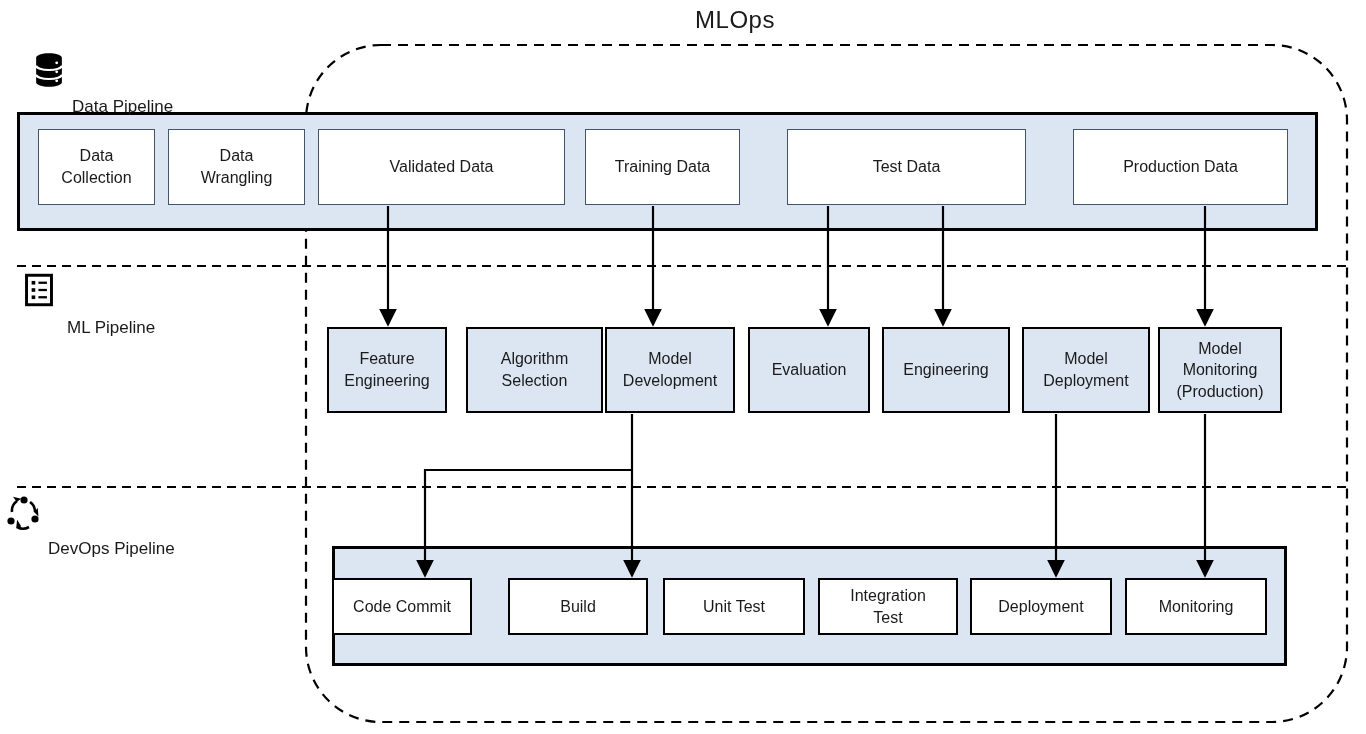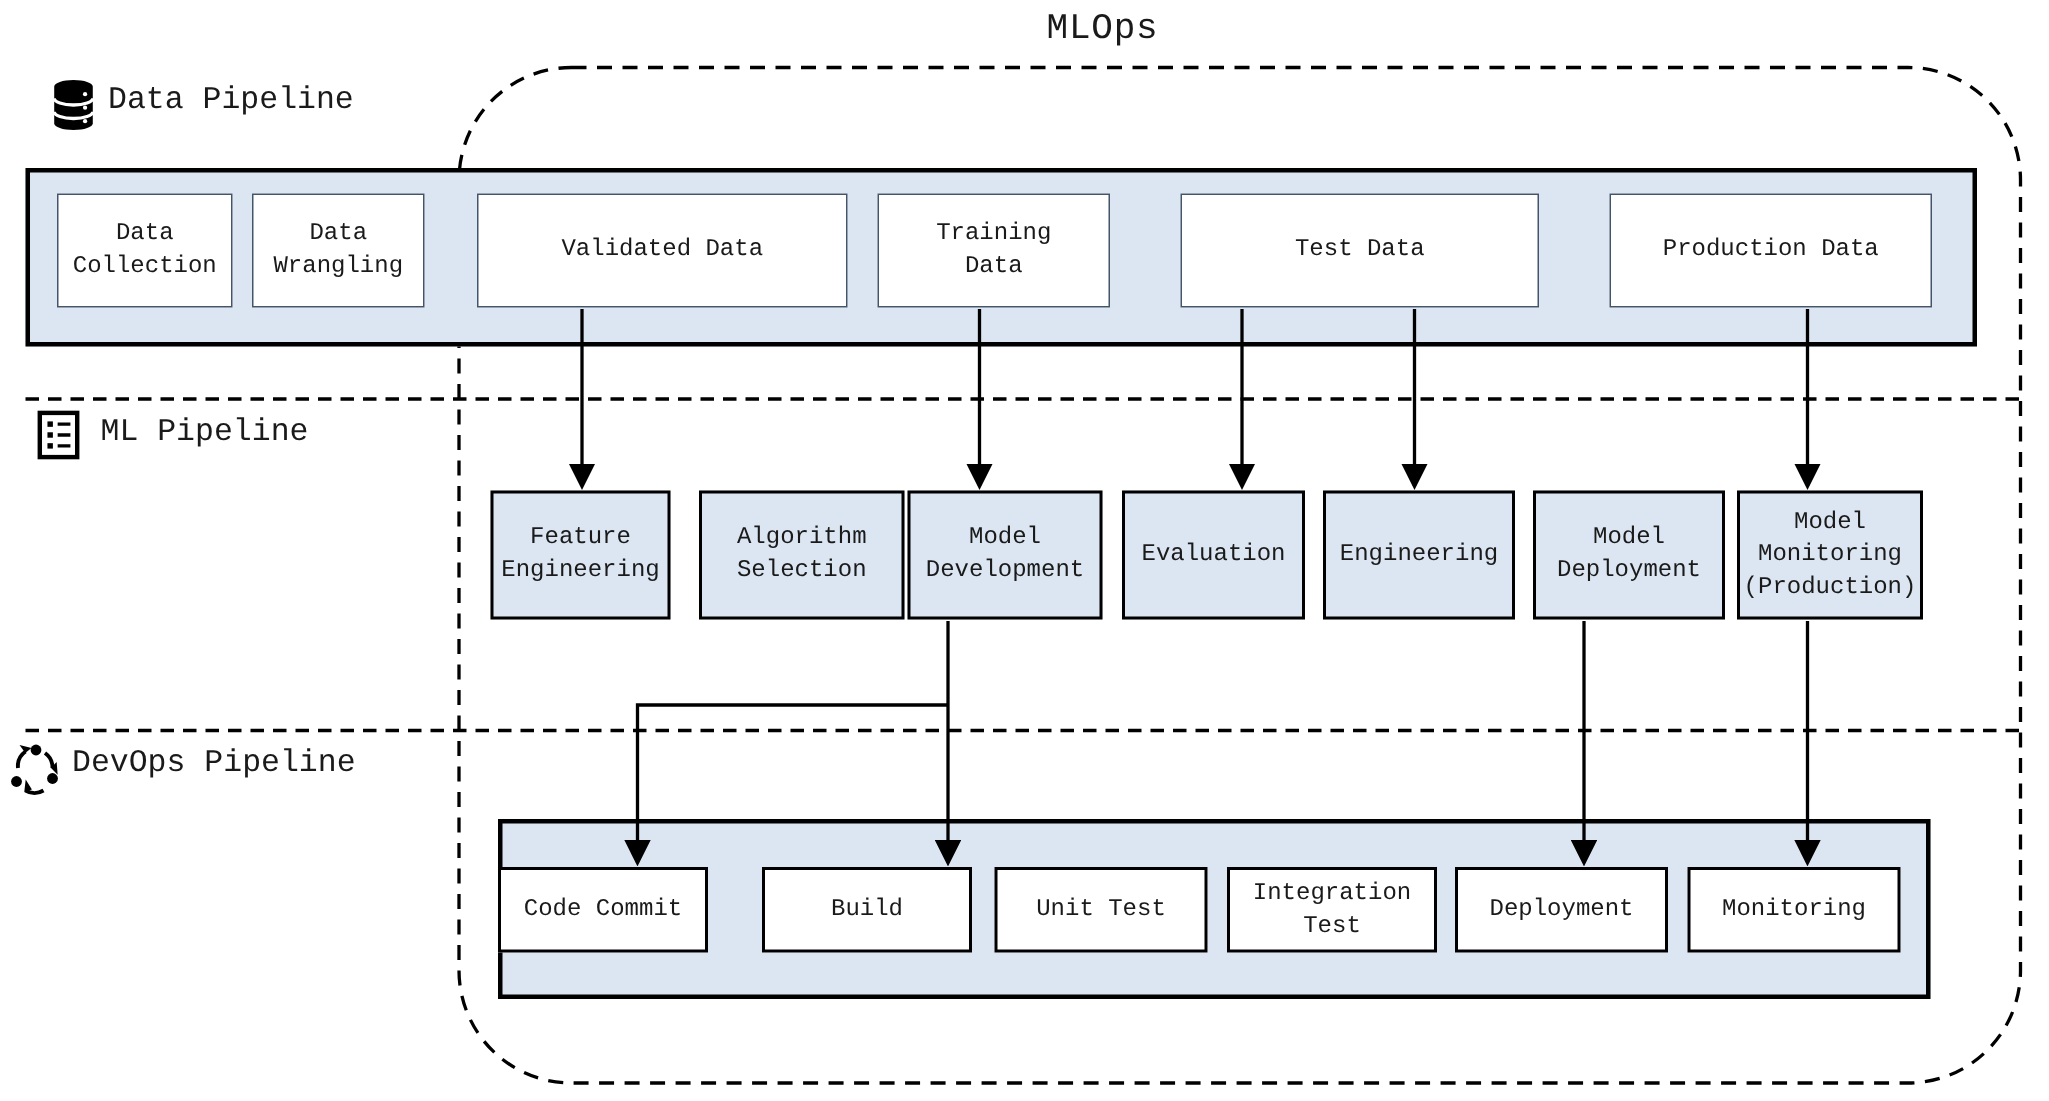--- a/index.html
+++ b/index.html
@@ -1,27 +1,27 @@
 <!DOCTYPE html>
 <html style="--background: #ffffff; --band-fill: #dce6f2; --band-border: #000000; --inner-box-border: #44546a; --line-color: #000000;"><head>
 <meta charset="utf-8">
 <style>
   html,body{margin:0;padding:0;background:#fff;}
   .canvas{
     position:relative;width:1366px;height:734px;background:var(--background,#fff);
-    font-family:Liberation Mono, monospace;color:#1a1a1a;overflow:hidden;
+    font-family:Liberation Sans, sans-serif;color:#1a1a1a;overflow:hidden;
   }
   svg.layer{position:absolute;left:0;top:0;pointer-events:none;}
   .bg-layer{z-index:0;}
   .arrow-layer{z-index:4;}
   .title{
     position:absolute;left:610px;top:6px;width:250px;text-align:center;
     font-size:24px;z-index:2;letter-spacing:.5px;
   }
-  .section-label{position:absolute;z-index:2;font-size:21px;white-space:nowrap;}
+  .section-label{position:absolute;z-index:2;font-size:17px;white-space:nowrap;margin-top:41px;}
   .section-icon{position:absolute;z-index:2;}
   .band{
     position:absolute;z-index:1;background:var(--band-fill,#dce6f2);
     border:3px solid #000;box-sizing:border-box;
   }
   .box{
     position:absolute;z-index:2;display:flex;align-items:center;justify-content:center;
     text-align:center;box-sizing:border-box;font-size:16px;line-height:1.35;
   }
   .box-white-thin{background:#fff;border:1px solid var(--inner-box-border,#44546a);padding:0 18px;}
@@ -74,21 +74,21 @@
     <path d="M15 9 l 2.5 -2 l -4.8 -1.2 z" fill="#000" stroke="#000" stroke-width="1.4"></path>
     <path d="M28 10 A 12 12 0 0 1 33 20" fill="none" stroke="#000" stroke-width="2.6"></path>
     <path d="M33 20 l 2.2 -2.4 l 0.4 5 z" fill="#000" stroke="#000" stroke-width="1.4"></path>
     <path d="M27 35 A 12 12 0 0 1 15 35" fill="none" stroke="#000" stroke-width="2.6"></path>
     <path d="M15 35 l 3.2 -1 l -2.6 -4.2 z" fill="#000" stroke="#000" stroke-width="1.4"></path>
   </svg>
   <div class="section-label" style="left:48px;top:498px">DevOps Pipeline</div>
 
   <div class="band" style="left:17px;top:112px;width:1301px;height:119px"></div>
   <div class="box box-white-thin row-data" style="left:38px;width:117px">Data Collection</div>
-  <div class="box box-white-thin row-data" style="left:168px;width:115px">Data Wrangling</div>
+  <div class="box box-white-thin row-data" style="left:168px;width:137px">Data Wrangling</div>
   <div class="box box-white-thin row-data" style="left:318px;width:247px">Validated Data</div>
   <div class="box box-white-thin row-data" style="left:585px;width:155px">Training Data</div>
   <div class="box box-white-thin row-data" style="left:787px;width:239px">Test Data</div>
   <div class="box box-white-thin row-data" style="left:1073px;width:215px">Production Data</div>
 
   <div class="box box-blue row-ml" style="left:327px;width:120px">Feature Engineering</div>
   <div class="box box-blue row-ml" style="left:466px;width:137px">Algorithm Selection</div>
   <div class="box box-blue row-ml" style="left:605px;width:130px">Model Development</div>
   <div class="box box-blue row-ml" style="left:748px;width:122px">Evaluation</div>
   <div class="box box-blue row-ml" style="left:882px;width:128px">Engineering</div>

